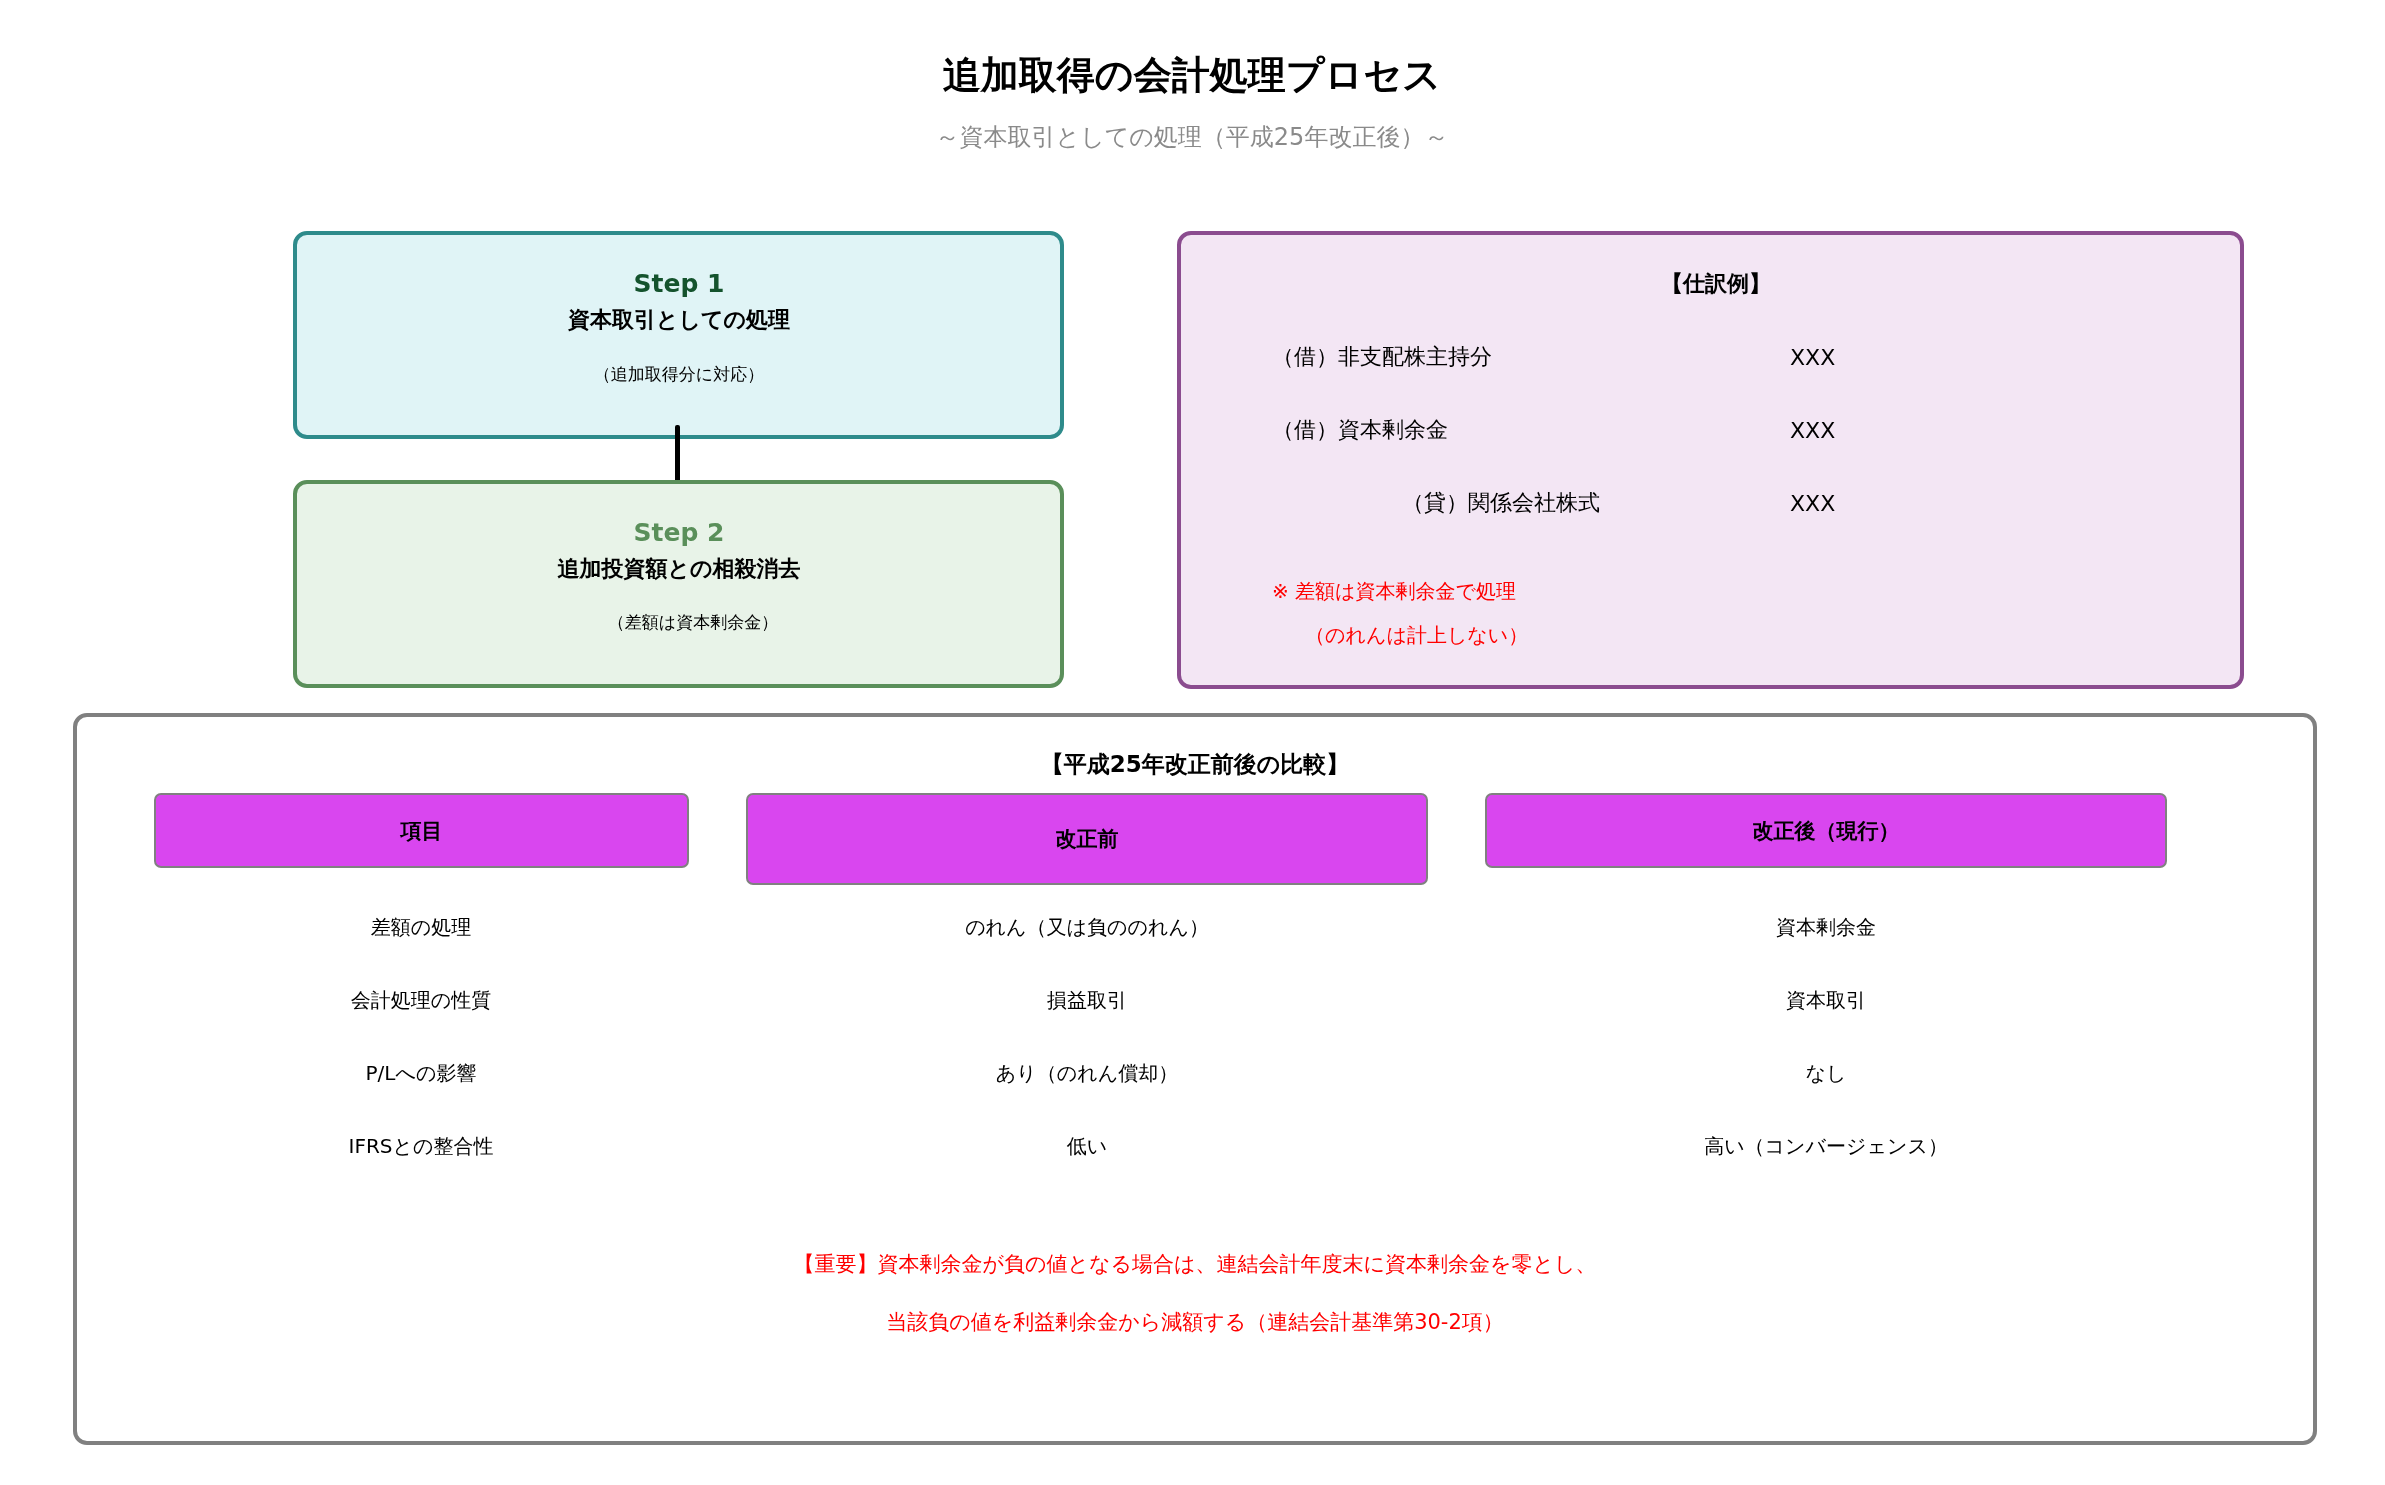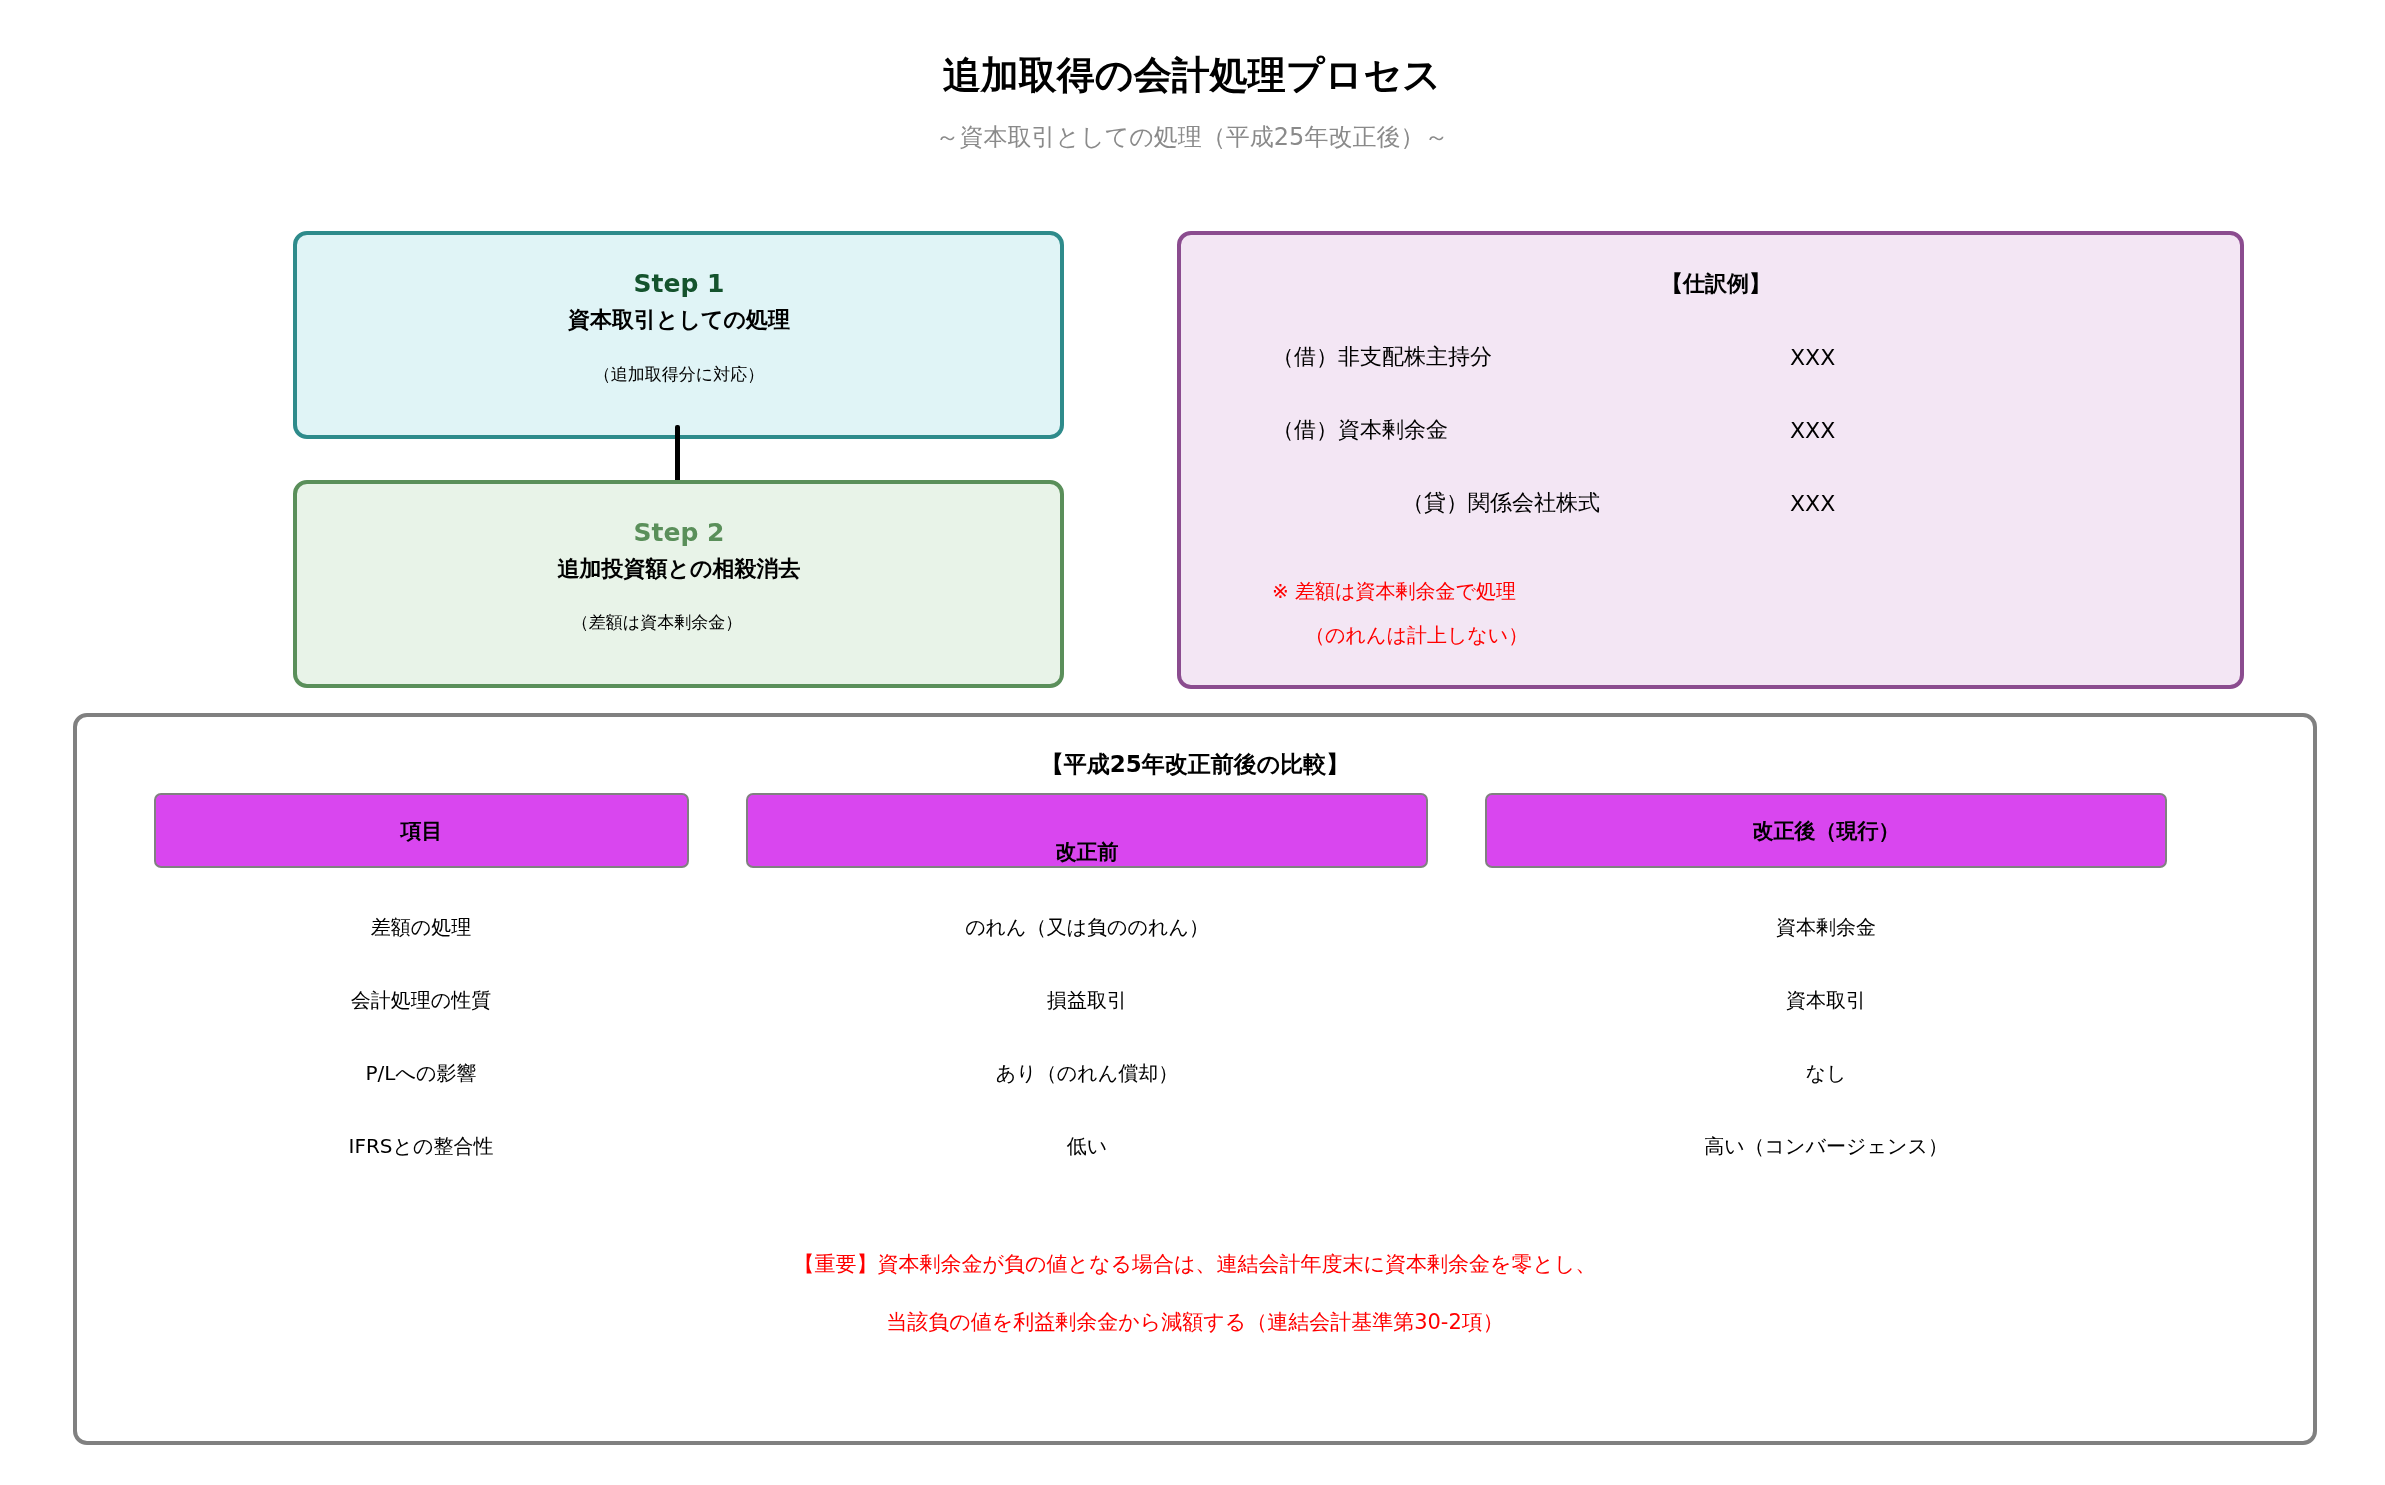--- a/index.html
+++ b/index.html
@@ -37,21 +37,21 @@
 <div class="box step1" style="left:293px; top:231px; width:771px; height:208px;"></div>
 <div class="center-text step-label" style="left:679px; top:283px; color:#14532d;">Step 1</div>
 <div class="center-text step-title" style="left:679px; top:320px;">資本取引としての処理</div>
 <div class="center-text step-sub" style="left:679px; top:374px;">（追加取得分に対応）</div>
 
 <div class="connector"></div>
 
 <div class="box step2" style="left:293px; top:480px; width:771px; height:208px;"></div>
 <div class="center-text step-label" style="left:679px; top:532px; color:#5a8f5a;">Step 2</div>
 <div class="center-text step-title" style="left:679px; top:569px;">追加投資額との相殺消去</div>
-<div class="center-text step-sub" style="left:657px; top:622px;text-align:right;">（差額は資本剰余金）</div>
+<div class="center-text step-sub" style="left:693px; top:622px;text-align:right;">（差額は資本剰余金）</div>
 
 <div class="box journal" style="left:1177px; top:231px; width:1067px; height:458px;"></div>
 <div class="center-text j-head" style="left:1716px; top:284px;">【仕訳例】</div>
 
 <div class="left-text j-text" style="left:1272px; top:357px;">
   <span>（借）</span><span>非支配株主持分</span>
 </div>
 <div class="left-text j-text" style="left:1790px; top:357px;">XXX</div>
 
 <div class="left-text j-text" style="left:1272px; top:430px;">
@@ -66,21 +66,21 @@
 
 <div class="left-text note red" style="left:1272px; top:591px;">※ 差額は資本剰余金で処理</div>
 <div class="left-text note red" style="left:1305px; top:635px;">（のれんは計上しない）</div>
 
 <div class="box compare" style="left:73px; top:713px; width:2244px; height:732px;"></div>
 <div class="center-text cmp-head" style="left:1195px; top:764px;">【平成25年改正前後の比較】</div>
 
 <div class="hdr-cell" style="left:154px; top:793px; width:535px; height:75px;">
   <span>項目</span>
 </div>
-<div class="hdr-cell" style="left:746px; top:793px; width:682px; height:75px;align-items:flex-end;">
+<div class="hdr-cell" style="left:746px; top:793px; width:682px; height:92px;">
   <span>改正前</span>
 </div>
 <div class="hdr-cell" style="left:1485px; top:793px; width:682px; height:75px;">
   <span>改正後（現行）</span>
 </div>
 
 <div class="center-text cell" style="left:421px; top:927px;">差額の処理</div>
 <div class="center-text cell" style="left:1087px; top:927px;">のれん（又は負ののれん）</div>
 <div class="center-text cell" style="left:1826px; top:927px;">資本剰余金</div>
 

